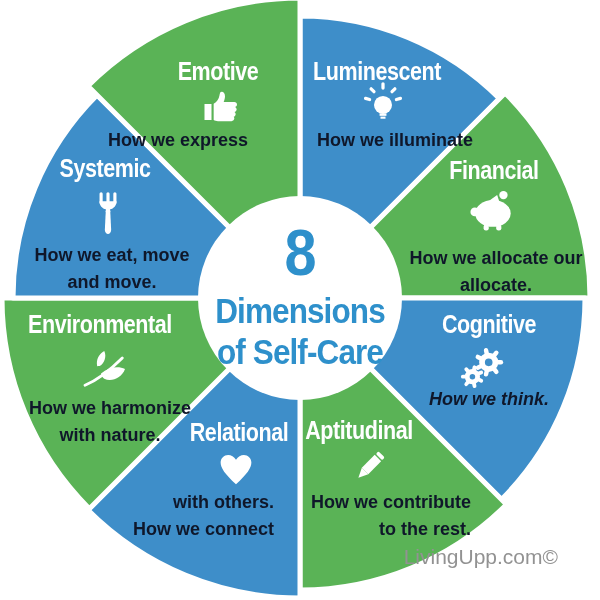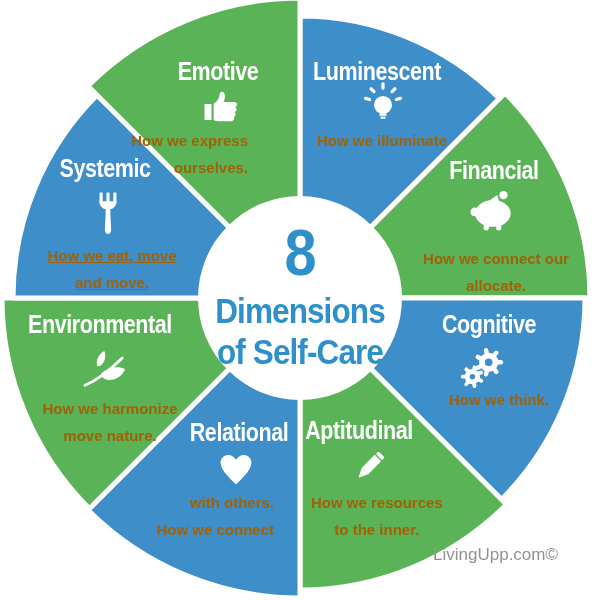--- a/index.html
+++ b/index.html
@@ -3,47 +3,47 @@
 <meta charset="utf-8">
 <style>
   html,body{margin:0;padding:0;background:#fff;width:600px;height:600px;overflow:hidden;
     font-family:"Liberation Sans","DejaVu Sans",sans-serif;}
   .canvas{position:relative;width:600px;height:600px;background:#fff;}
   .wheel-svg{position:absolute;left:0;top:0;}
 
   .seg-title{position:absolute;transform:translate(-50%,-50%) scaleX(0.86);
     font-size:25px;font-weight:bold;color:#fff;letter-spacing:-0.5px;white-space:nowrap;}
   .seg-icon{position:absolute;transform:translate(-50%,-50%);line-height:0;}
-  .seg-desc{position:absolute;font-size:15px;font-weight:bold;color:#a16207;
+  .seg-desc{position:absolute;font-size:18px;font-weight:bold;color:#0f172a;
     line-height:27px;white-space:nowrap;}
   .seg-desc span{display:block;}
-  .al{text-align:center;} .ar{text-align:right;} .ac{text-align:center;transform:translateX(-50%);}
+  .al{text-align:right;} .ar{text-align:right;} .ac{text-align:center;transform:translateX(-50%);}
 
   
   .t-luminescent{left:377px;top:71px;} .t-financial{left:494px;top:170px;}
   .t-cognitive{left:489px;top:324px;}  .t-aptitudinal{left:359px;top:430px;}
   .t-relational{left:239px;top:432px;} .t-environmental{left:100px;top:324px;}
   .t-systemic{left:105px;top:168px;}   .t-emotive{left:218px;top:71px;}
   
   .i-luminescent{left:383px;top:103px;} .i-financial{left:492px;top:210px;}
   .i-cognitive{left:482px;top:369px;}   .i-aptitudinal{left:370px;top:466px;}
   .i-relational{left:236px;top:468px;}  .i-environmental{left:105px;top:368px;}
   .i-systemic{left:108px;top:214px;}    .i-emotive{left:222px;top:107px;}
   
   .d-luminescent{left:317px;top:127px;}  .d-financial{left:496px;top:245px;}
-  .d-cognitive{left:499px;top:386px;}    .d-aptitudinal{left:311px;top:489px;}
+  .d-cognitive{left:489px;top:386px;font-style:italic;}    .d-aptitudinal{left:311px;top:489px;}
   .d-relational{right:326px;top:489px;}  .d-environmental{left:110px;top:395px;}
-  .d-systemic{left:112px;top:242px;text-decoration:underline;}     .d-emotive{right:352px;top:127px;}
+  .d-systemic{left:112px;top:242px;}     .d-emotive{right:352px;top:127px;}
 
   .center-text{position:absolute;left:300px;top:298px;transform:translate(-50%,-50%) scaleX(0.9);
     text-align:center;color:var(--center_text,#2e90cb);font-weight:bold;letter-spacing:-1px;}
   .center-text .big8{font-size:64px;line-height:58px;display:block;margin-bottom:8px;}
   .center-text .line{font-size:35px;line-height:41px;display:block;}
 
-  .watermark{position:absolute;right:42px;top:545px;font-size:17px;
+  .watermark{position:absolute;right:42px;top:545px;font-size:21px;
     color:var(--watermark,#929292);letter-spacing:0;}
 </style>
 </head>
 <body>
 
 <div class="canvas">
 
   <svg class="wheel-svg" width="600" height="600" viewBox="0 0 600 600">
     <g stroke="#fff" stroke-width="5" stroke-linejoin="round">
       <path d="M300 298 L300 16 A282 282 0 0 1 499.4 98.6 Z" fill="#3E8EC9"></path>
@@ -82,21 +82,21 @@
     <svg width="50" height="42" viewBox="0 0 26 22" fill="#fff">
       <circle cx="19" cy="3.2" r="2.2"></circle>
       <ellipse cx="13.5" cy="12.8" rx="9.3" ry="7"></ellipse>
       <circle cx="4" cy="12" r="2.3"></circle>
       <path d="M11.5 6.2l4.2-3 1.2 3.6z"></path>
       <rect x="8.6" y="18.6" width="2.7" height="3.2" rx="1.2"></rect>
       <rect x="15.2" y="18.6" width="2.7" height="3.2" rx="1.2"></rect>
     </svg>
   </div>
   <div class="seg-desc ac d-financial">
-    <span>How we connect our</span>
+    <span>How we allocate our</span>
     <span>allocate.</span>
   </div>
 
   <div class="seg-title t-cognitive">Cognitive</div>
   <div class="seg-icon i-cognitive">
     <svg width="46" height="46" viewBox="0 0 24 24" fill="none" stroke="#fff">
       <circle cx="15.5" cy="8.5" r="3.5" stroke-width="3"></circle>
       <g stroke-width="2.3" stroke-linecap="round">
         <line x1="20.1" y1="8.5" x2="21.9" y2="8.5"></line>
         <line x1="18.4" y1="12.1" x2="19.5" y2="13.5"></line>
@@ -127,22 +127,22 @@
   <div class="seg-icon i-aptitudinal">
     <svg width="42" height="42" viewBox="0 0 24 24" fill="#fff">
       <g transform="rotate(45 12 12)">
         <rect x="9.4" y="2.6" width="5.2" height="2.2" rx="1"></rect>
         <rect x="9.4" y="5.6" width="5.2" height="10.4"></rect>
         <path d="M9.4 16h5.2L12 21.4z"></path>
       </g>
     </svg>
   </div>
   <div class="seg-desc al d-aptitudinal">
-    <span>How we resources</span>
-    <span>to the inner.</span>
+    <span>How we contribute</span>
+    <span>to the rest.</span>
   </div>
 
   <div class="seg-title t-relational">Relational</div>
   <div class="seg-icon i-relational">
     <svg width="40" height="36" viewBox="0 0 24 22" fill="#fff">
       <path d="M12 21C5.2 14.6 2.6 11 2.6 7.6 2.6 5 4.7 3 7.2 3c1.9 0 3.6 1.1 4.8 2.9C13.2 4.1 14.9 3 16.8 3c2.5 0 4.6 2 4.6 4.6 0 3.4-2.6 7-9.4 13.4z"></path>
     </svg>
   </div>
   <div class="seg-desc ar d-relational">
     <span>with others.</span>
@@ -152,21 +152,21 @@
   <div class="seg-title t-environmental">Environmental</div>
   <div class="seg-icon i-environmental">
     <svg width="48" height="40" viewBox="0 0 26 22" fill="#fff">
       <path d="M2 20.5C7.5 18.2 13.5 14.5 22.5 5.5" stroke="#fff" stroke-width="1.6" fill="none" stroke-linecap="round"></path>
       <path d="M10.8 14c4.3-3.6 9.5-4.2 13.2-2.5-1.7 4.8-7.3 7.3-11.4 5.4-1-.5-1.6-1.7-1.8-2.9z"></path>
       <path d="M8.7 10C8 6.4 9.6 3.2 12.6 1.6c1.5 3.2-.1 6.8-2.5 8.3-.5 0-.9 0-1.4.1z"></path>
     </svg>
   </div>
   <div class="seg-desc ac d-environmental">
     <span>How we harmonize</span>
-    <span>move nature.</span>
+    <span>with nature.</span>
   </div>
 
   <div class="seg-title t-systemic">Systemic</div>
   <div class="seg-icon i-systemic">
     <svg width="30" height="48" viewBox="0 0 20 30" fill="#fff">
       <g stroke="#fff" stroke-width="2.1" stroke-linecap="round">
         <line x1="5.4" y1="1.5" x2="5.4" y2="7.5"></line>
         <line x1="10" y1="1.5" x2="10" y2="7.5"></line>
         <line x1="14.6" y1="1.5" x2="14.6" y2="7.5"></line>
       </g>
@@ -181,21 +181,20 @@
 
   <div class="seg-title t-emotive">Emotive</div>
   <div class="seg-icon i-emotive">
     <svg width="40" height="40" viewBox="0 0 24 24" fill="#fff">
       <rect x="1.5" y="10.2" width="4.2" height="9.6"></rect>
       <path d="M7 19.8V10c1.9-.8 3.1-2.7 3.5-5 .2-1.1.3-2.1 1.4-2.1 1 0 1.9 1 1.9 2.6 0 1.2-.4 2.5-.8 3.5h6.4c.9 0 1.6.7 1.6 1.5 0 .8-.6 1.4-1.3 1.5.6.2 1.1.8 1.1 1.5s-.6 1.3-1.3 1.5c.4.3.7.7.7 1.3 0 .7-.5 1.3-1.2 1.5.2.3.4.6.4 1 0 .9-.8 1.7-1.7 1.7H9.6c-1 0-1.9-.3-2.6-.7z"></path>
     </svg>
   </div>
   <div class="seg-desc ar d-emotive">
     <span>How we express</span>
-    <span>ourselves.</span>
   </div>
 
   <div class="center-text">
     <span class="big8">8</span>
     <span class="line">Dimensions</span>
     <span class="line">of Self-Care</span>
   </div>
 
   <div class="watermark">LivingUpp.com©</div>
 

